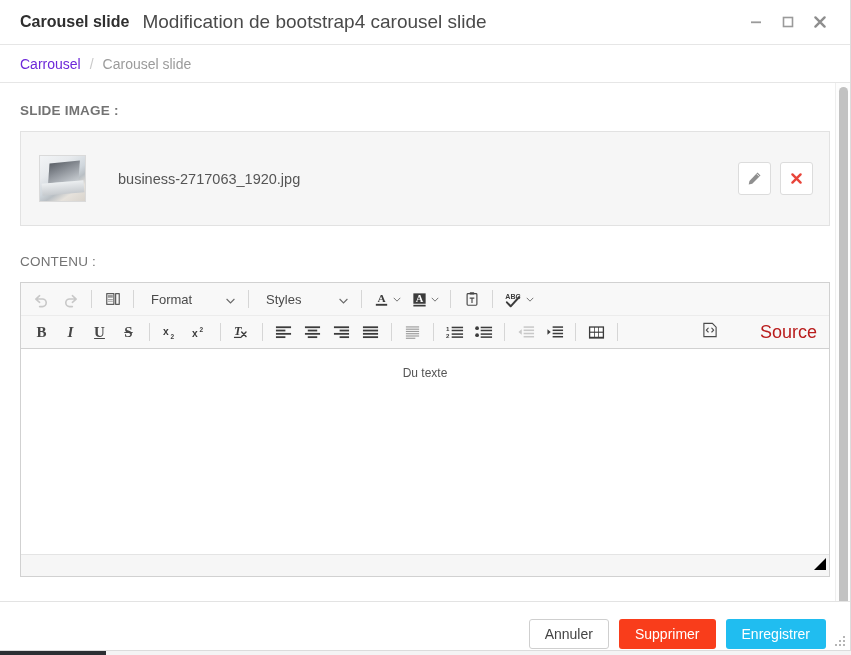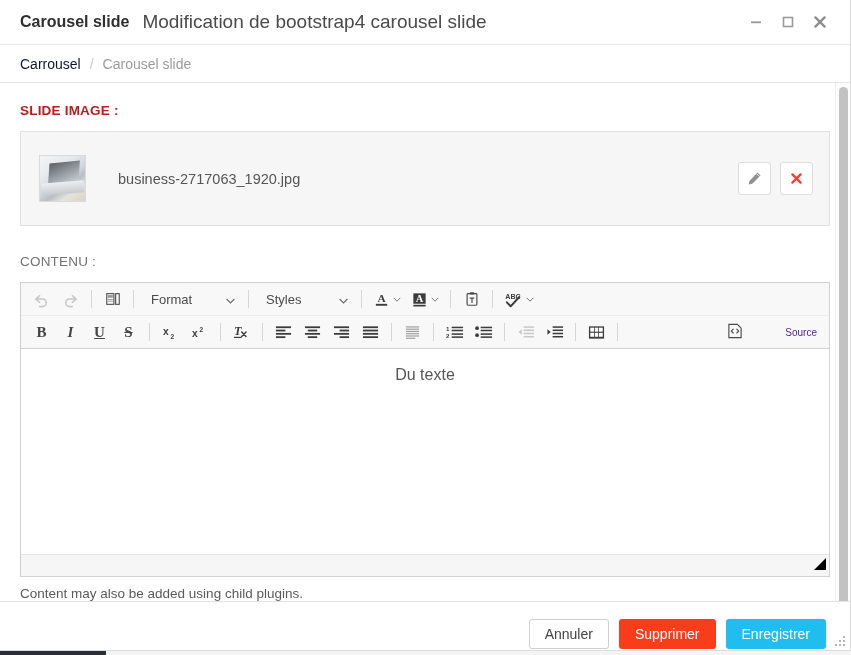--- a/index.html
+++ b/index.html
@@ -67,40 +67,40 @@
 
   
   #breadcrumb {
     height: 38px; flex: 0 0 38px;
     display: flex; align-items: center;
     padding: 0 20px;
     border-bottom: 1px solid #e6e6e6;
     font-size: 14px;
     background: #fff;
   }
-  #crumb-link { color: #0f172a; cursor: pointer; }
+  #crumb-link { color: #6d28d9; cursor: pointer; }
   #crumb-sep { color: #c9c9c9; margin: 0 9px; }
   #crumb-current { color: #9b9b9b; }
 
   
   #body-wrap {
     flex: 1 1 auto; position: relative; overflow: hidden;
     background: #fff;
   }
   #body-inner {
     position: absolute; left: 0; top: 0; right: 0; bottom: 0;
     padding: 20px 20px 0 20px;
     overflow: hidden;
   }
 
   .field-label {
     font-size: 13.5px; color: #737373; margin-bottom: 13px;
     letter-spacing: .2px;
   }
-  .field-label.bold { font-weight: bold; color: #b91c1c; }
+  .field-label.bold { font-weight: bold; color: #737373; }
 
   
   #image-box {
     border: 1px solid #e2e2e2;
     background: #f6f6f6;
     height: 95px;
     display: flex; align-items: center;
     padding: 0 16px 0 18px;
     margin-bottom: 28px;
   }
@@ -172,30 +172,30 @@
   #combo-format { width: 96px; }
   #combo-styles { width: 94px; }
   .ck-btn-letter {
     font-family: "Liberation Serif", serif;
     font-size: 15px; font-weight: bold;
   }
   .ck-arrow-small { margin-left: 3px; }
 
   #ck-source {
     margin-left: auto; display: flex; align-items: center;
-    font-size: 10px; color: #4c1d95; cursor: pointer;
+    font-size: 18px; color: #b91c1c; cursor: pointer;
     padding-right: 6px;
     gap: 35px;
   }
   #ck-source svg { margin-right: 7px; }
 
   #ck-content {
     height: 205px;
     padding: 17px 20px;
-    font-size: 16px; color: #555;
+    font-size: 12px; color: #555;
     background: #fff;
     overflow: hidden;
     cursor: text;
   }
   #ck-footer {
     height: 22px;
     background: #f6f6f6;
     border-top: 1px solid #e4e4e4;
     position: relative;
   }
@@ -627,21 +627,20 @@
 
         <div id="ck-content">
           <div>Du texte</div>
         </div>
 
         <div id="ck-footer">
           <div id="ck-resize"></div>
         </div>
       </div>
 
-      <div id="help-text">Content may also be added using child plugins.</div>
     </div>
 
     <div id="scroll-track">
       <div id="scroll-thumb"></div>
     </div>
   </div>
 
   <div id="footer">
     <div class="f-btn" id="btn-cancel">Annuler</div>
     <div class="f-btn" id="btn-delete">Supprimer</div>

